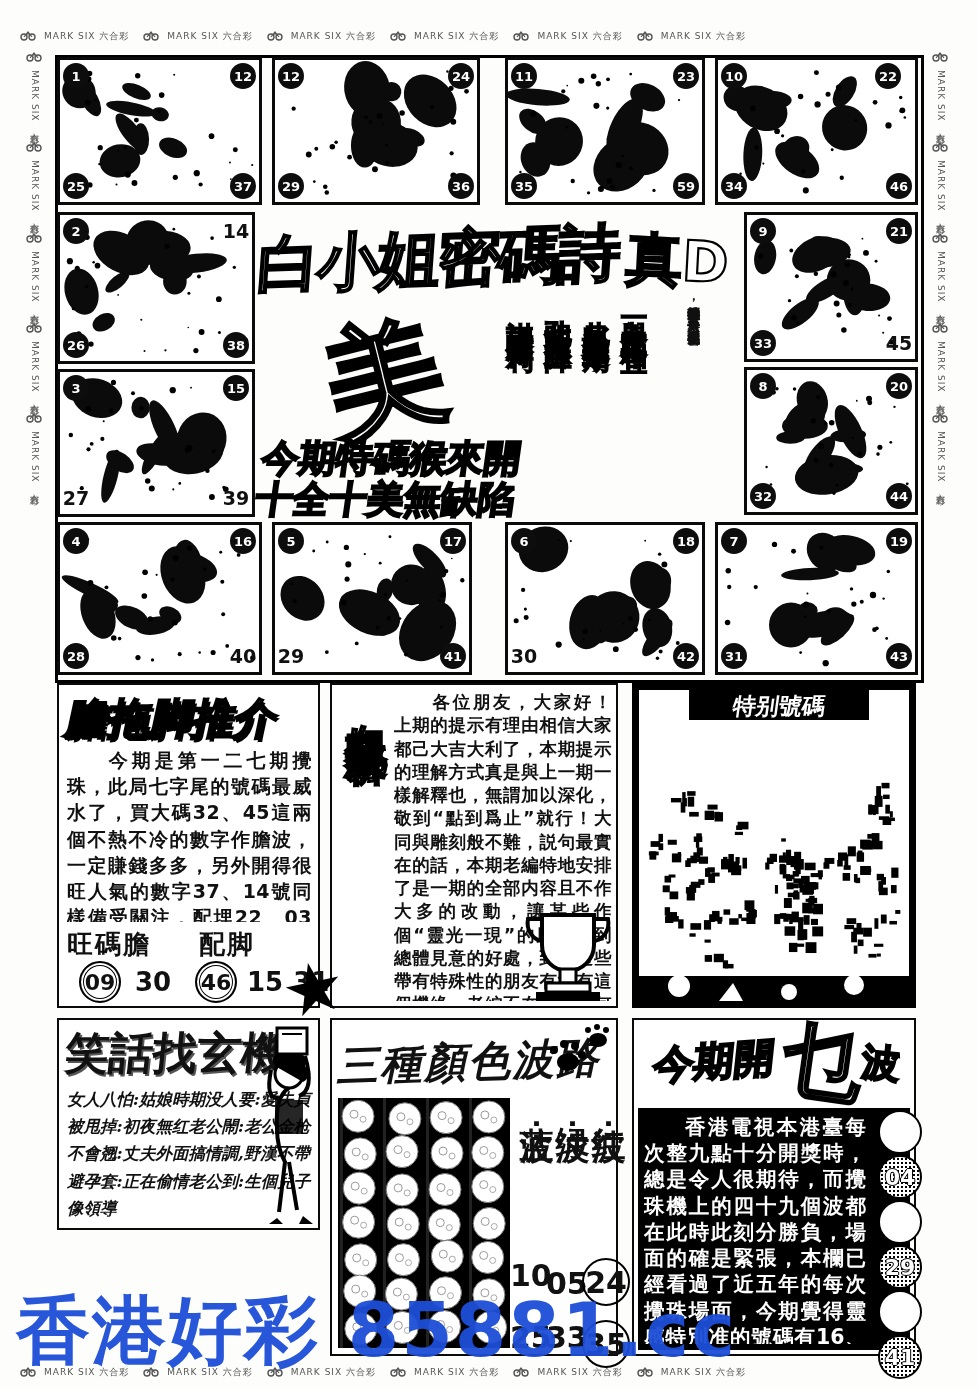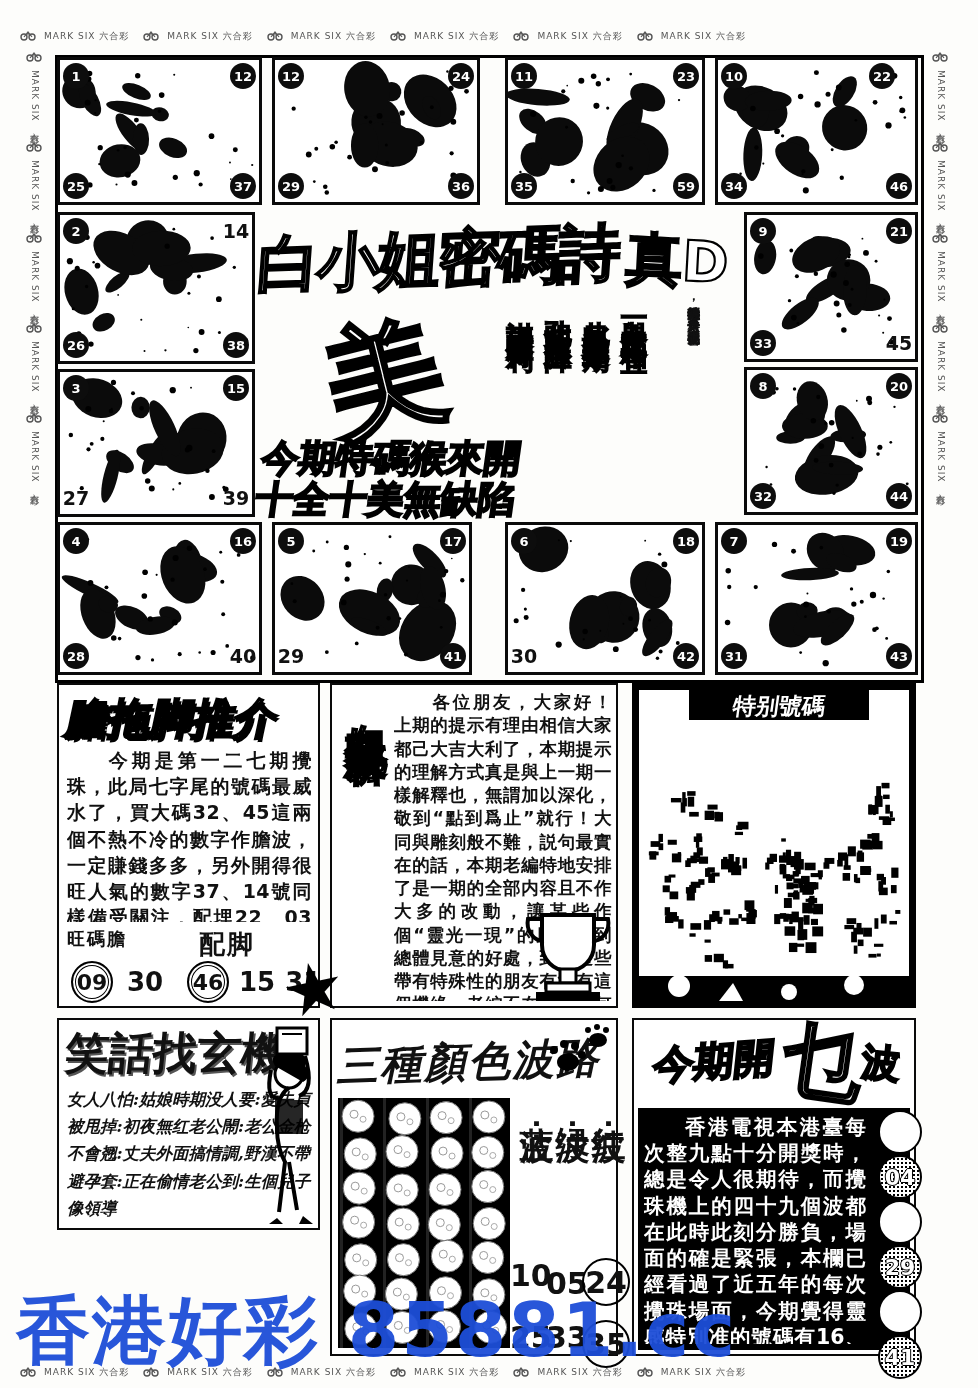--- a/index.html
+++ b/index.html
@@ -20,21 +20,21 @@
   
   .ol{color:#fff;-webkit-text-stroke:2.2px #000;text-shadow:0 0 1px #000;}
   .ol1{color:#fff;-webkit-text-stroke:1.3px #000;}
   .vtext{writing-mode:vertical-rl;text-orientation:upright;}
   .blk{box-sizing:border-box;border:2px solid #0a0a0a;background:#fff;}
   .body-cn{font-size:19px;line-height:1.38;font-weight:600;letter-spacing:0.5px;text-align:justify;}
   .ballw{border-radius:50%;background:#fff;border:2px solid #000;display:flex;align-items:center;justify-content:center;
          font-weight:900;font-size:22px;}
   .ballt{background-image:radial-gradient(#000 1px,transparent 1.3px);background-size:4px 4px;color:#fff;
          text-shadow:-1px 0 #000,1px 0 #000,0 -1px #000,0 1px #000;}
-  .circnum{border:2px solid #000;border-radius:50%;display:inline-flex;align-items:center;justify-content:center;}
+  .circnum{border:2px solid #000;border-radius:50%;display:inline-flex;align-items:center;justify-content:center;margin-left:8px;}
   .fancycirc{box-shadow:0 0 0 2px #fff inset,0 0 0 3px #000 inset;}
   .wm{color:#1d4ed8;font-weight:900;opacity:.95;white-space:nowrap;}
 </style>
 </head>
 <body>
 
 <div class="page">
 
   <div class="abs bstrip" id="strip-top" style="left:20px;top:24px;width:938px;height:24px;">
       <span class="bunit">
@@ -384,21 +384,21 @@
             <circle cx="176.4582546488382" cy="15.870007740333676" r="2.9265933010727165" fill="#000"></circle>
             <circle cx="85.3535620730836" cy="111.41551557928324" r="2.142491234652698" fill="#000"></circle>
             <circle cx="59.096094995271415" cy="71.16889670677483" r="2.860162896849215" fill="#000"></circle>
             <circle cx="98.42621403606609" cy="12.625937247648835" r="2.489107428304851" fill="#000"></circle>
             <circle cx="182.6996866671834" cy="37.56307483743876" r="1.7341132735833527" fill="#000"></circle>
             <circle cx="120.7876062025316" cy="27.49377471767366" r="2.9133345020934938" fill="#000"></circle>
             <circle cx="45.318582381121814" cy="103.56536915432662" r="1.0623199801892043" fill="#000"></circle>
             <circle cx="64.58259603078477" cy="75.87204716075212" r="1.64668358117342" fill="#000"></circle>
           </svg></div>
         <div class="corner" style="position: absolute; left: 3px; top: 3px;">10</div>
-        <div class="corner" style="position: absolute; right: 20px; top: 3px; text-align: center;">22</div>
+        <div class="corner" style="position: absolute; right: 14px; top: 3px; text-align: center;">22</div>
         <div class="corner" style="position: absolute; left: 3px; bottom: 3px;">34</div>
         <div class="corner" style="position: absolute; right: 3px; bottom: 3px;">46</div>
       </div>
       <div class="panel" style="position: absolute; left: 57px; top: 212px; width: 198px; height: 152px;">
         <div><svg width="192" height="146">
             <ellipse cx="136.67618032498285" cy="48.21404514461756" rx="30.369097627233714" ry="9.408202822320163" transform="rotate(353.42560194432735 136.67618032498285 48.21404514461756)" fill="#0b0b0b"></ellipse>
             <ellipse cx="43.70685457158834" cy="107.2815881036222" rx="11.811130322981626" ry="8.345540886744857" transform="rotate(151.51568449102342 43.70685457158834 107.2815881036222)" fill="#0b0b0b"></ellipse>
             <ellipse cx="114.87924330448732" cy="66.22587254084647" rx="11.795925685670227" ry="13.260115500539541" transform="rotate(180.7273869216442 114.87924330448732 66.22587254084647)" fill="#0b0b0b"></ellipse>
             <ellipse cx="87.59102861909196" cy="26.281912920996547" rx="21.79936701944098" ry="20.90415204782039" transform="rotate(150.09914972819388 87.59102861909196 26.281912920996547)" fill="#0b0b0b"></ellipse>
             <ellipse cx="57.41201345063746" cy="67.00576906464994" rx="14.817431127186865" ry="6.052780262194574" transform="rotate(320.1078632287681 57.41201345063746 67.00576906464994)" fill="#0b0b0b"></ellipse>
@@ -752,21 +752,21 @@
         <div class="vtext ol1" style="position: absolute; right: 202px; top: 88px; height: 230px; font-size: 27px; font-weight: 800; letter-spacing: 4px;">謀望求財皆得利</div>
       </div>
     <div class="abs vtext" style="left:428px;top:85px;height:235px;font-size:12.5px;font-weight:700;line-height:1.25;">白小姐特别奉献神童献碼诗，只要猜透诗意，便從圖中找到密碼。</div>
     <div class="abs ol" style="left:4px;top:222px;font-size:37px;font-weight:900;transform:skewX(-8deg);white-space:nowrap;">今期特碼猴來開</div>
     <div class="abs ol" style="left:-2px;top:263px;font-size:37px;font-weight:900;transform:skewX(-8deg);white-space:nowrap;">十全十美無缺陷</div>
   </div>
 
   <div class="abs blk" style="left:57px;top:683px;width:263px;height:325px;">
     <div class="ol" style="position:absolute;left:8px;top:6px;font-size:42px;font-weight:900;transform:skewX(-12deg);white-space:nowrap;text-shadow:3px 3px 0 #000;">膽拖脚推介</div>
     <div class="abs body-cn" style="left:8px;top:62px;width:245px;height:175px;text-indent:2.2em;overflow:hidden;">今期是第一二七期攪珠，此局七字尾的號碼最威水了，買大碼32、45這兩個不熱不冷的數字作膽波，一定賺錢多多，另外開得很旺人氣的數字37、14號同樣備受關注，配埋22、03號都是今次本欄的心水碼。</div>
-    <div class="abs" style="left:8px;top:242px;font-size:18px;font-weight:900;letter-spacing:2px;">旺碼膽</div>
+    <div class="abs" style="left:8px;top:242px;font-size:26px;font-weight:900;letter-spacing:2px;">旺碼膽</div>
     <div class="abs" style="left:140px;top:242px;font-size:26px;font-weight:900;letter-spacing:2px;">配脚</div>
     <div id="wang-nums" class="abs" style="left:12px;top:276px;display:flex;gap:14px;align-items:center;">
         <span class="circnum fancycirc" style="width: 38px; height: 38px; font-size: 22px; font-weight: 900;">09</span>
         <span style="font-size: 26px; font-weight: 800;">30</span>
       </div>
     <div id="pei-nums" class="abs" style="left:128px;top:276px;display:flex;gap:10px;align-items:center;">
         <span class="circnum fancycirc" style="width: 38px; height: 38px; font-size: 22px; font-weight: 900;">46</span>
         <span style="font-size: 26px; font-weight: 800;">15</span>
         <span style="font-size: 26px; font-weight: 800;">31</span>
         <span style="font-size: 26px; font-weight: 800;">07</span>

